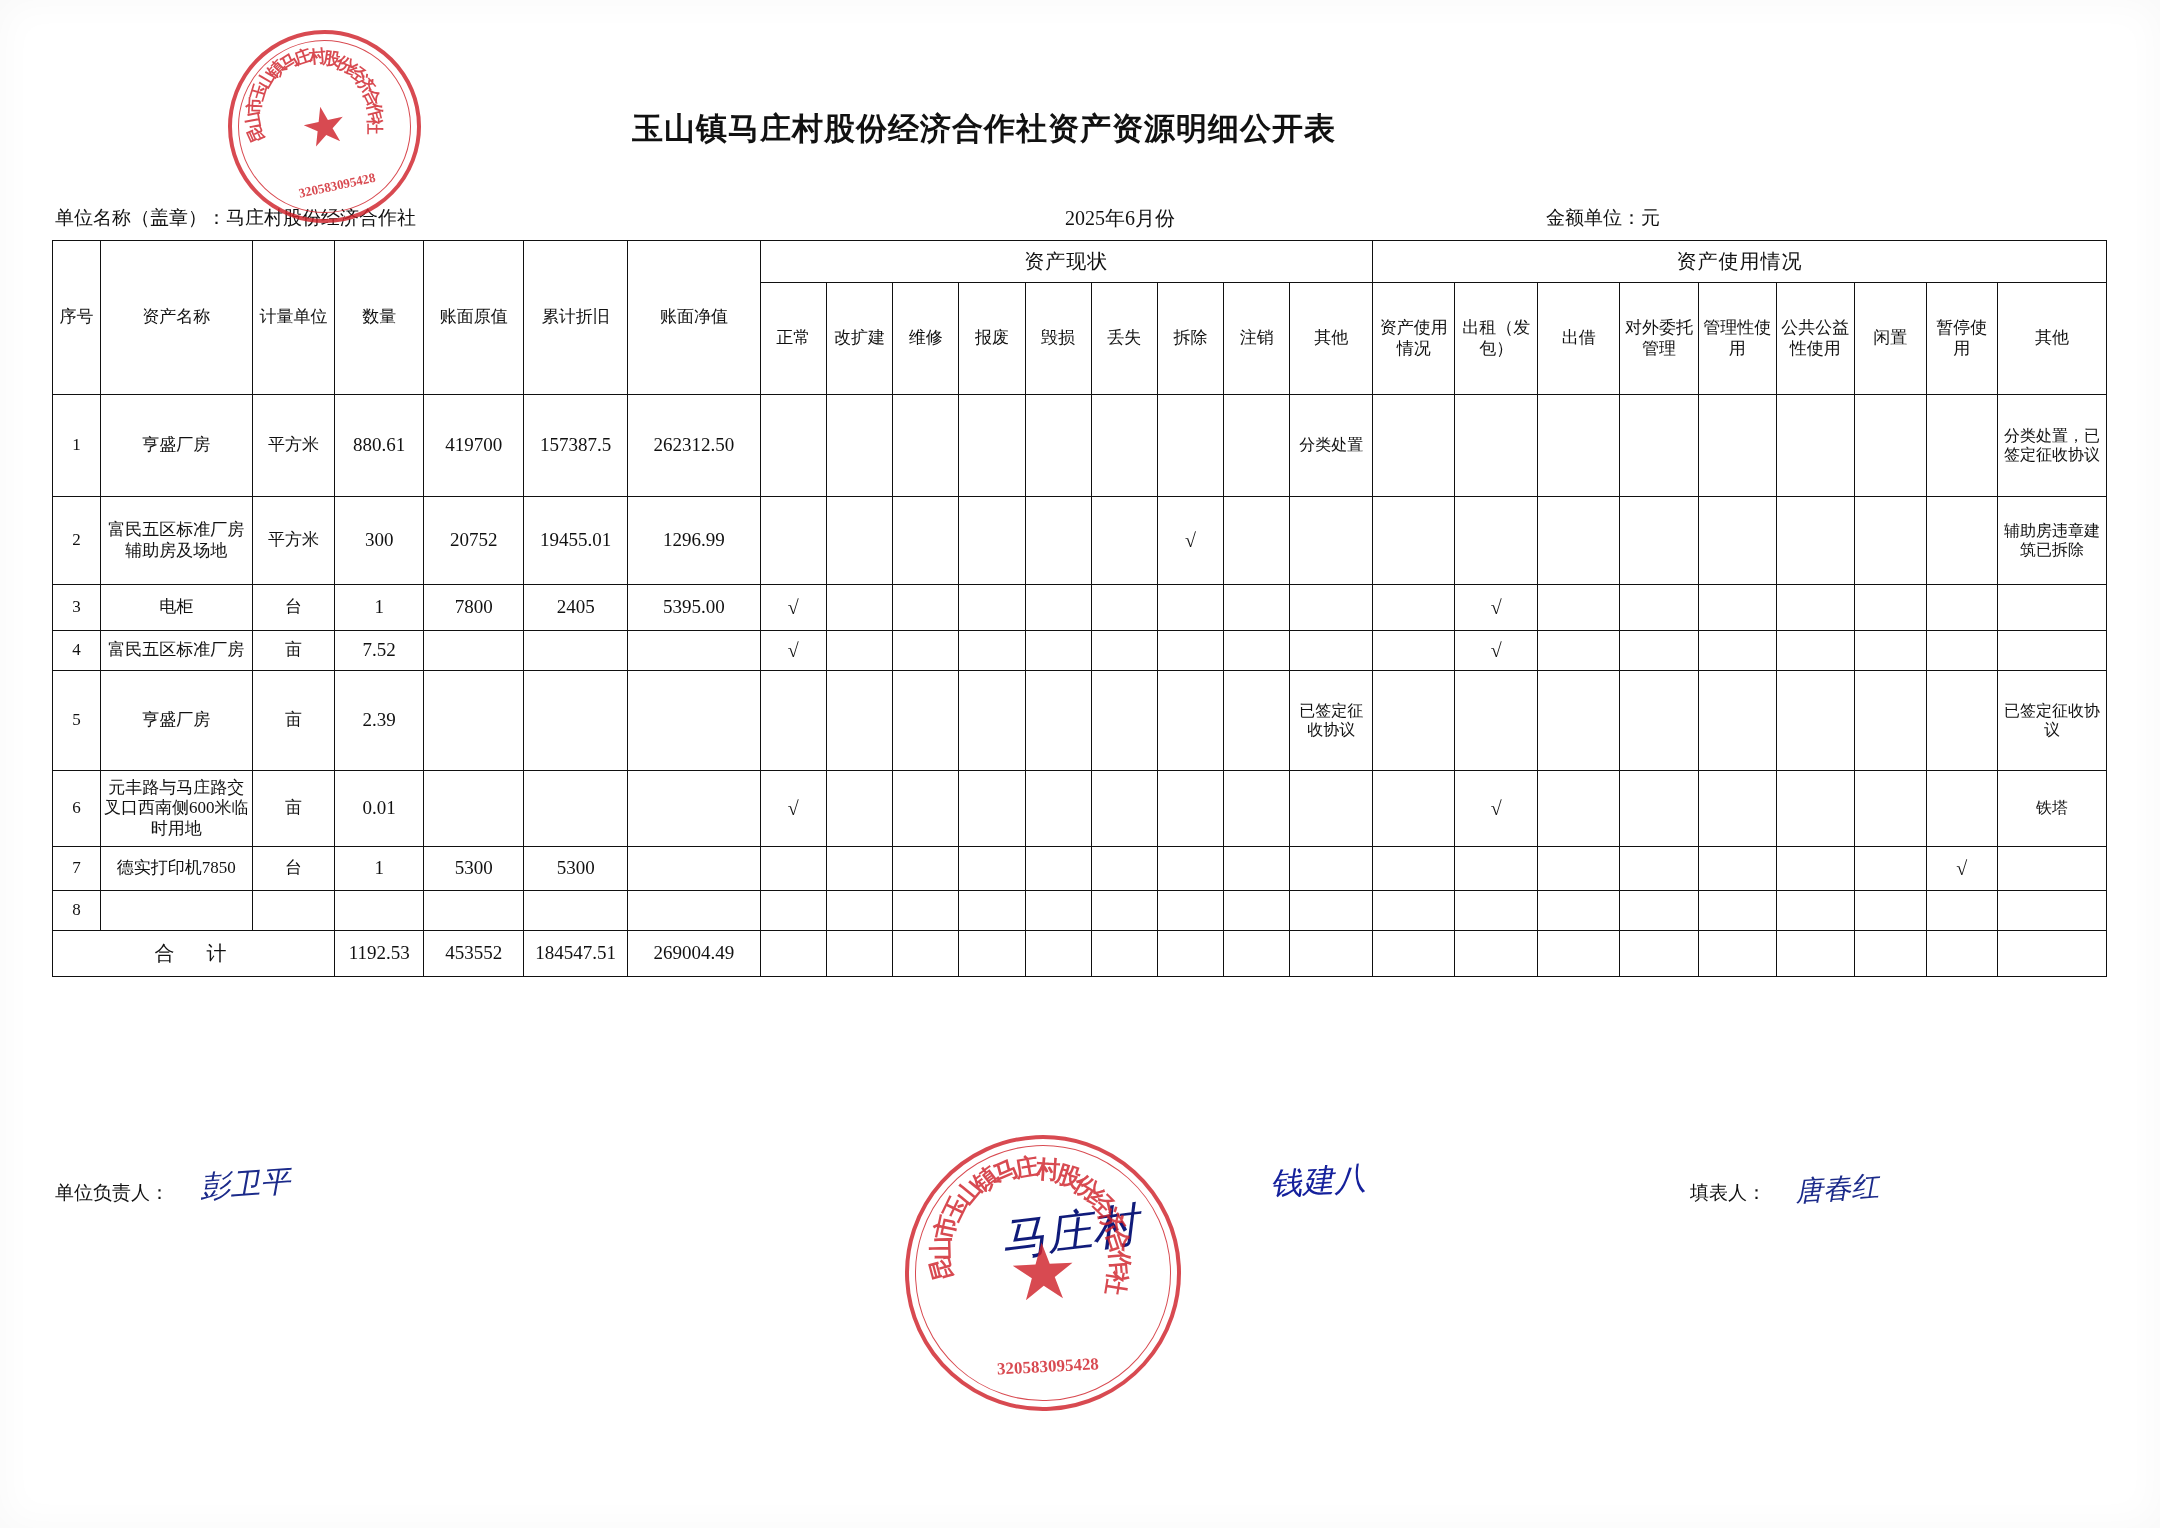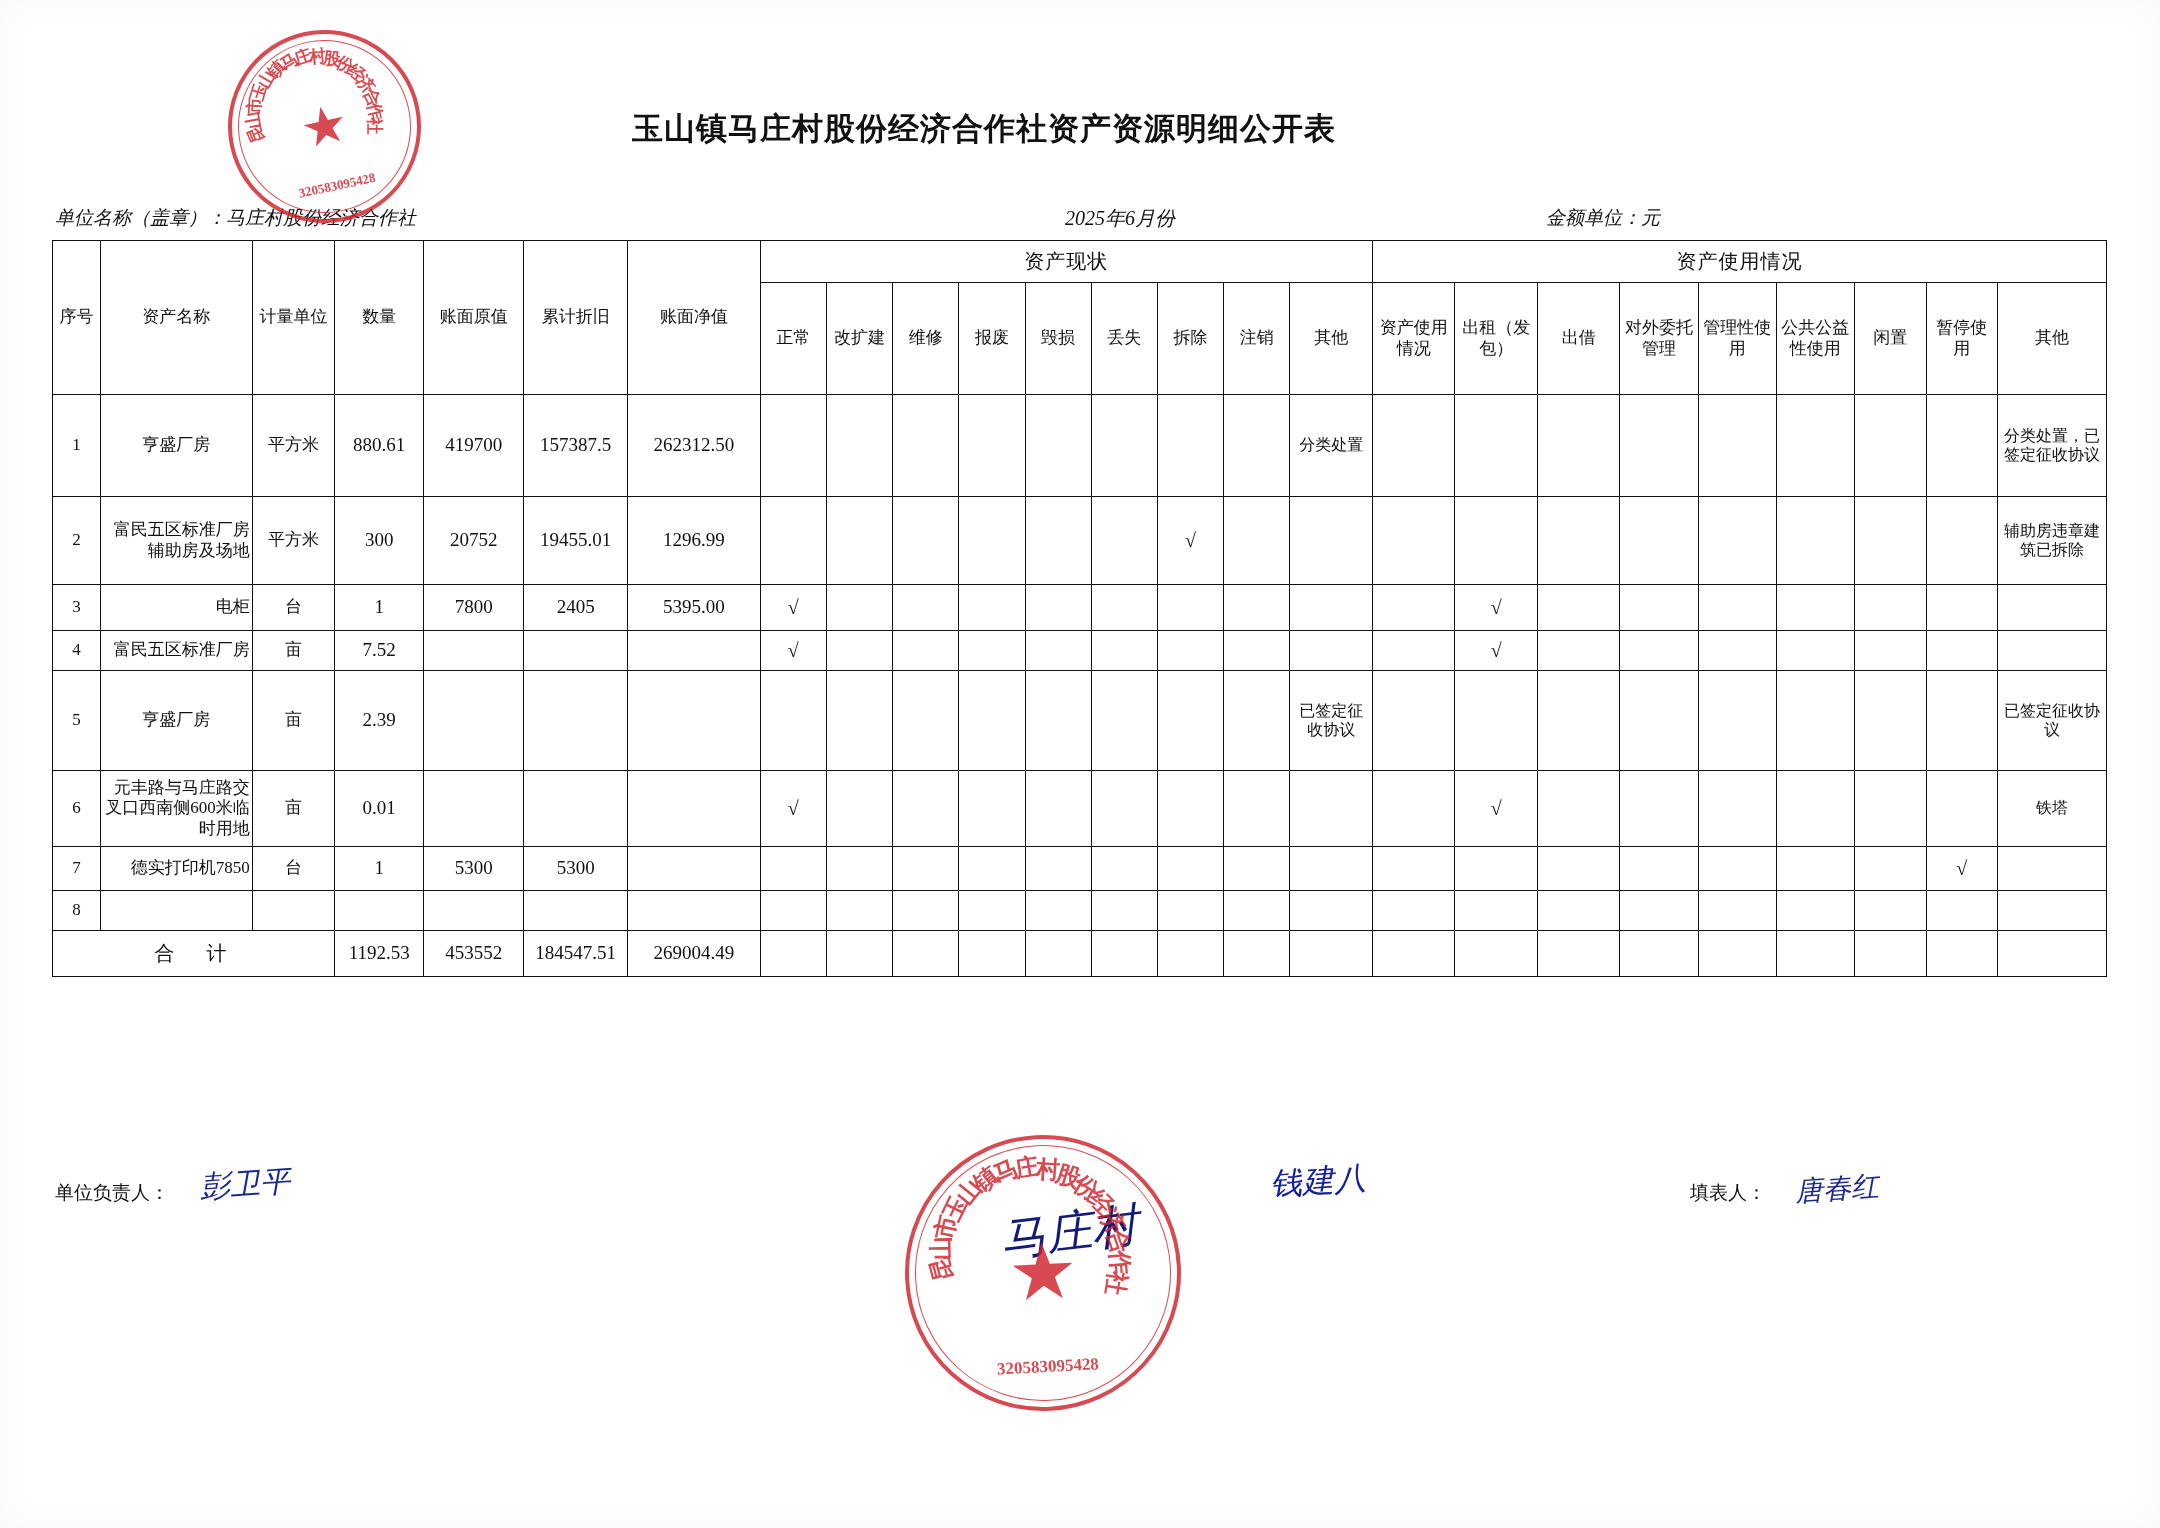--- a/index.html
+++ b/index.html
@@ -35,21 +35,20 @@
   }
 
   
   .hdr-row {
     position: absolute;
     top: 205px;
     left: 0;
     width: 2160px;
     height: 28px;
     font-size: 19px;
-    font-style: italic;
   }
   .hdr-unit {
     position: absolute;
     left: 55px;
     top: 0;
     white-space: nowrap;
   }
   .hdr-month {
     position: absolute;
     left: 0;
@@ -98,21 +97,20 @@
     font-size: 19px;
   }
   td.name {
     text-align: left;
     padding-left: 8px;
     font-size: 17px;
     vertical-align: bottom;
   }
   td.name.topal {
     vertical-align: middle;
-    text-align: right;
   }
   td.unit {
     font-size: 17px;
     vertical-align: bottom;
   }
   td.unit.mid {
     vertical-align: middle;
   }
   .tick {
     font-size: 20px;

